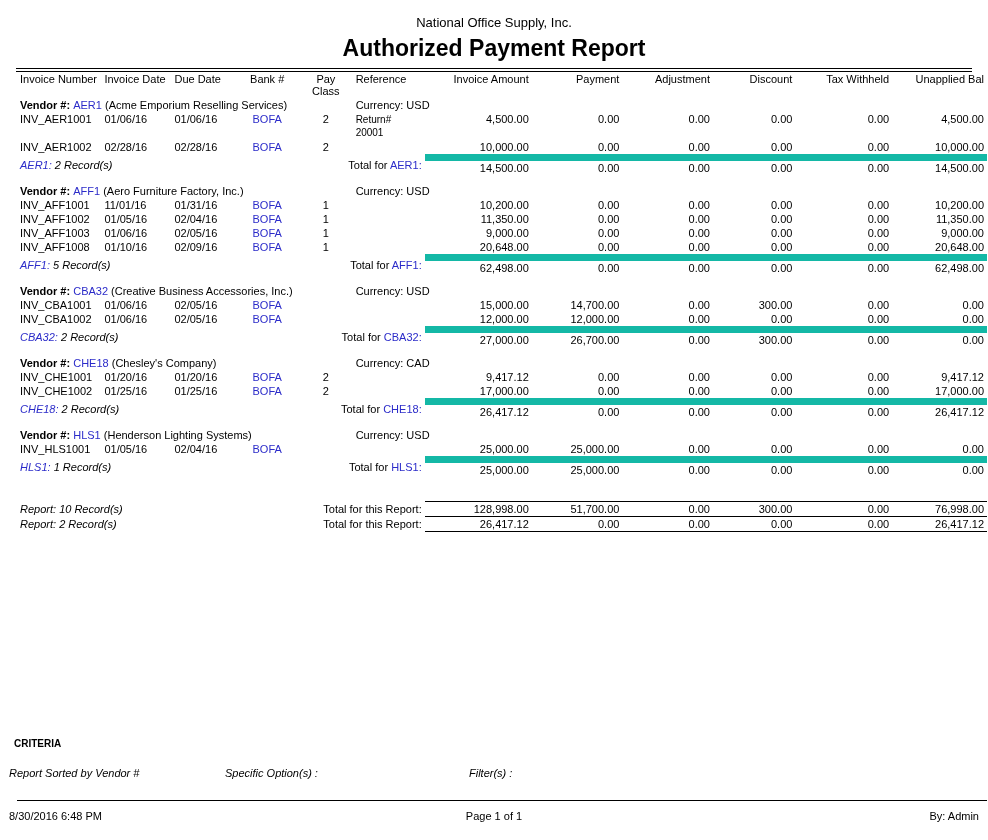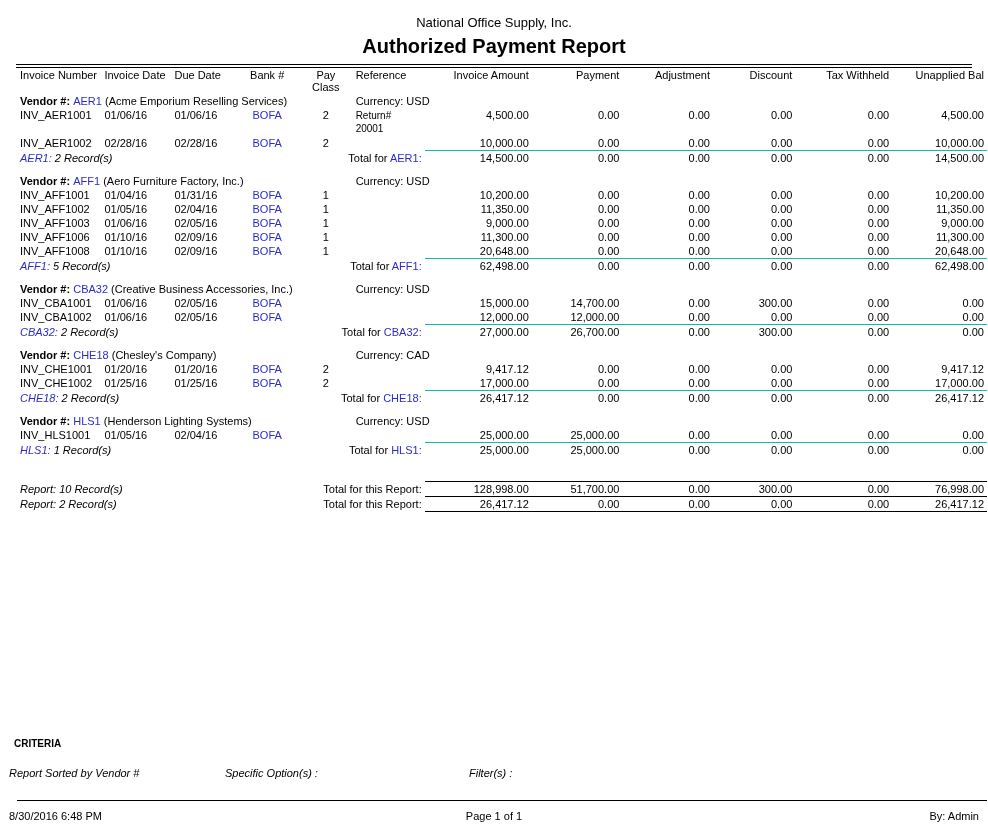--- a/index.html
+++ b/index.html
@@ -24,21 +24,21 @@
     box-sizing: border-box;
   }
   .company-name {
     text-align: center;
     font-size: 13px;
     color: #000;
     padding-top: 7px;
   }
   .report-title {
     text-align: center;
-    font-size: 20px;
+    font-size: 23px;
     font-weight: bold;
     letter-spacing: 0px;
     padding-top: 5px;
     padding-bottom: 6px;
   }
   .rule-double {
     border-top: 1px solid #000;
     border-bottom: 1px solid #000;
     height: 2px;
     margin: 0 8px 0 8px;
@@ -67,21 +67,21 @@
   }
   .num { text-align: right; }
   .ctr { text-align: center; }
   .blue { color: #2b2bc9; }
   .vendor-row td { padding-top: 9px; padding-bottom: 2px; }
   .vendor-label { font-weight: bold; }
   .italic { font-style: italic; }
   .bold { font-weight: normal; }
   .total-row td {
     font-weight: bold;
-    border-top: 1px solid #14b8a6;
+    border-top: 7px solid #14b8a6;
     padding-top: 1px;
   }
   .total-row td.noline { border-top: none; }
   .grand-row td {
     font-weight: bold;
     border-top: 1px solid #000;
     border-bottom: 1px solid #000;
   }
   .grand-row td.noline { border-top: none; border-bottom: none; }
   .count-cell { font-style: italic; }
@@ -201,21 +201,21 @@
         </tr>
         <tr class="spacer">
           <td colspan="12"></td>
         </tr>
         <tr class="vendor-row">
           <td colspan="5"><span class="vendor-label">Vendor #: </span><span class="blue bold">AFF1</span><span> (Aero Furniture Factory, Inc.)</span></td>
           <td colspan="7"><span class="bold">Currency:</span> USD</td>
         </tr>
         <tr>
           <td>INV_AFF1001</td>
-          <td>01/04/16</td>
+          <td>11/01/16</td>
           <td>01/31/16</td>
           <td class="ctr blue">BOFA</td>
           <td class="ctr">1</td>
           <td></td>
           <td class="num">10,200.00</td>
           <td class="num">0.00</td>
           <td class="num">0.00</td>
           <td class="num">0.00</td>
           <td class="num">0.00</td>
           <td class="num">10,200.00</td>
@@ -240,34 +240,20 @@
           <td>02/05/16</td>
           <td class="ctr blue">BOFA</td>
           <td class="ctr">1</td>
           <td></td>
           <td class="num">9,000.00</td>
           <td class="num">0.00</td>
           <td class="num">0.00</td>
           <td class="num">0.00</td>
           <td class="num">0.00</td>
           <td class="num">9,000.00</td>
-        </tr>
-        <tr>
-          <td>INV_AFF1006</td>
-          <td>01/10/16</td>
-          <td>02/09/16</td>
-          <td class="ctr blue">BOFA</td>
-          <td class="ctr">1</td>
-          <td></td>
-          <td class="num">11,300.00</td>
-          <td class="num">0.00</td>
-          <td class="num">0.00</td>
-          <td class="num">0.00</td>
-          <td class="num">0.00</td>
-          <td class="num">11,300.00</td>
         </tr>
         <tr>
           <td>INV_AFF1008</td>
           <td>01/10/16</td>
           <td>02/09/16</td>
           <td class="ctr blue">BOFA</td>
           <td class="ctr">1</td>
           <td></td>
           <td class="num">20,648.00</td>
           <td class="num">0.00</td>

